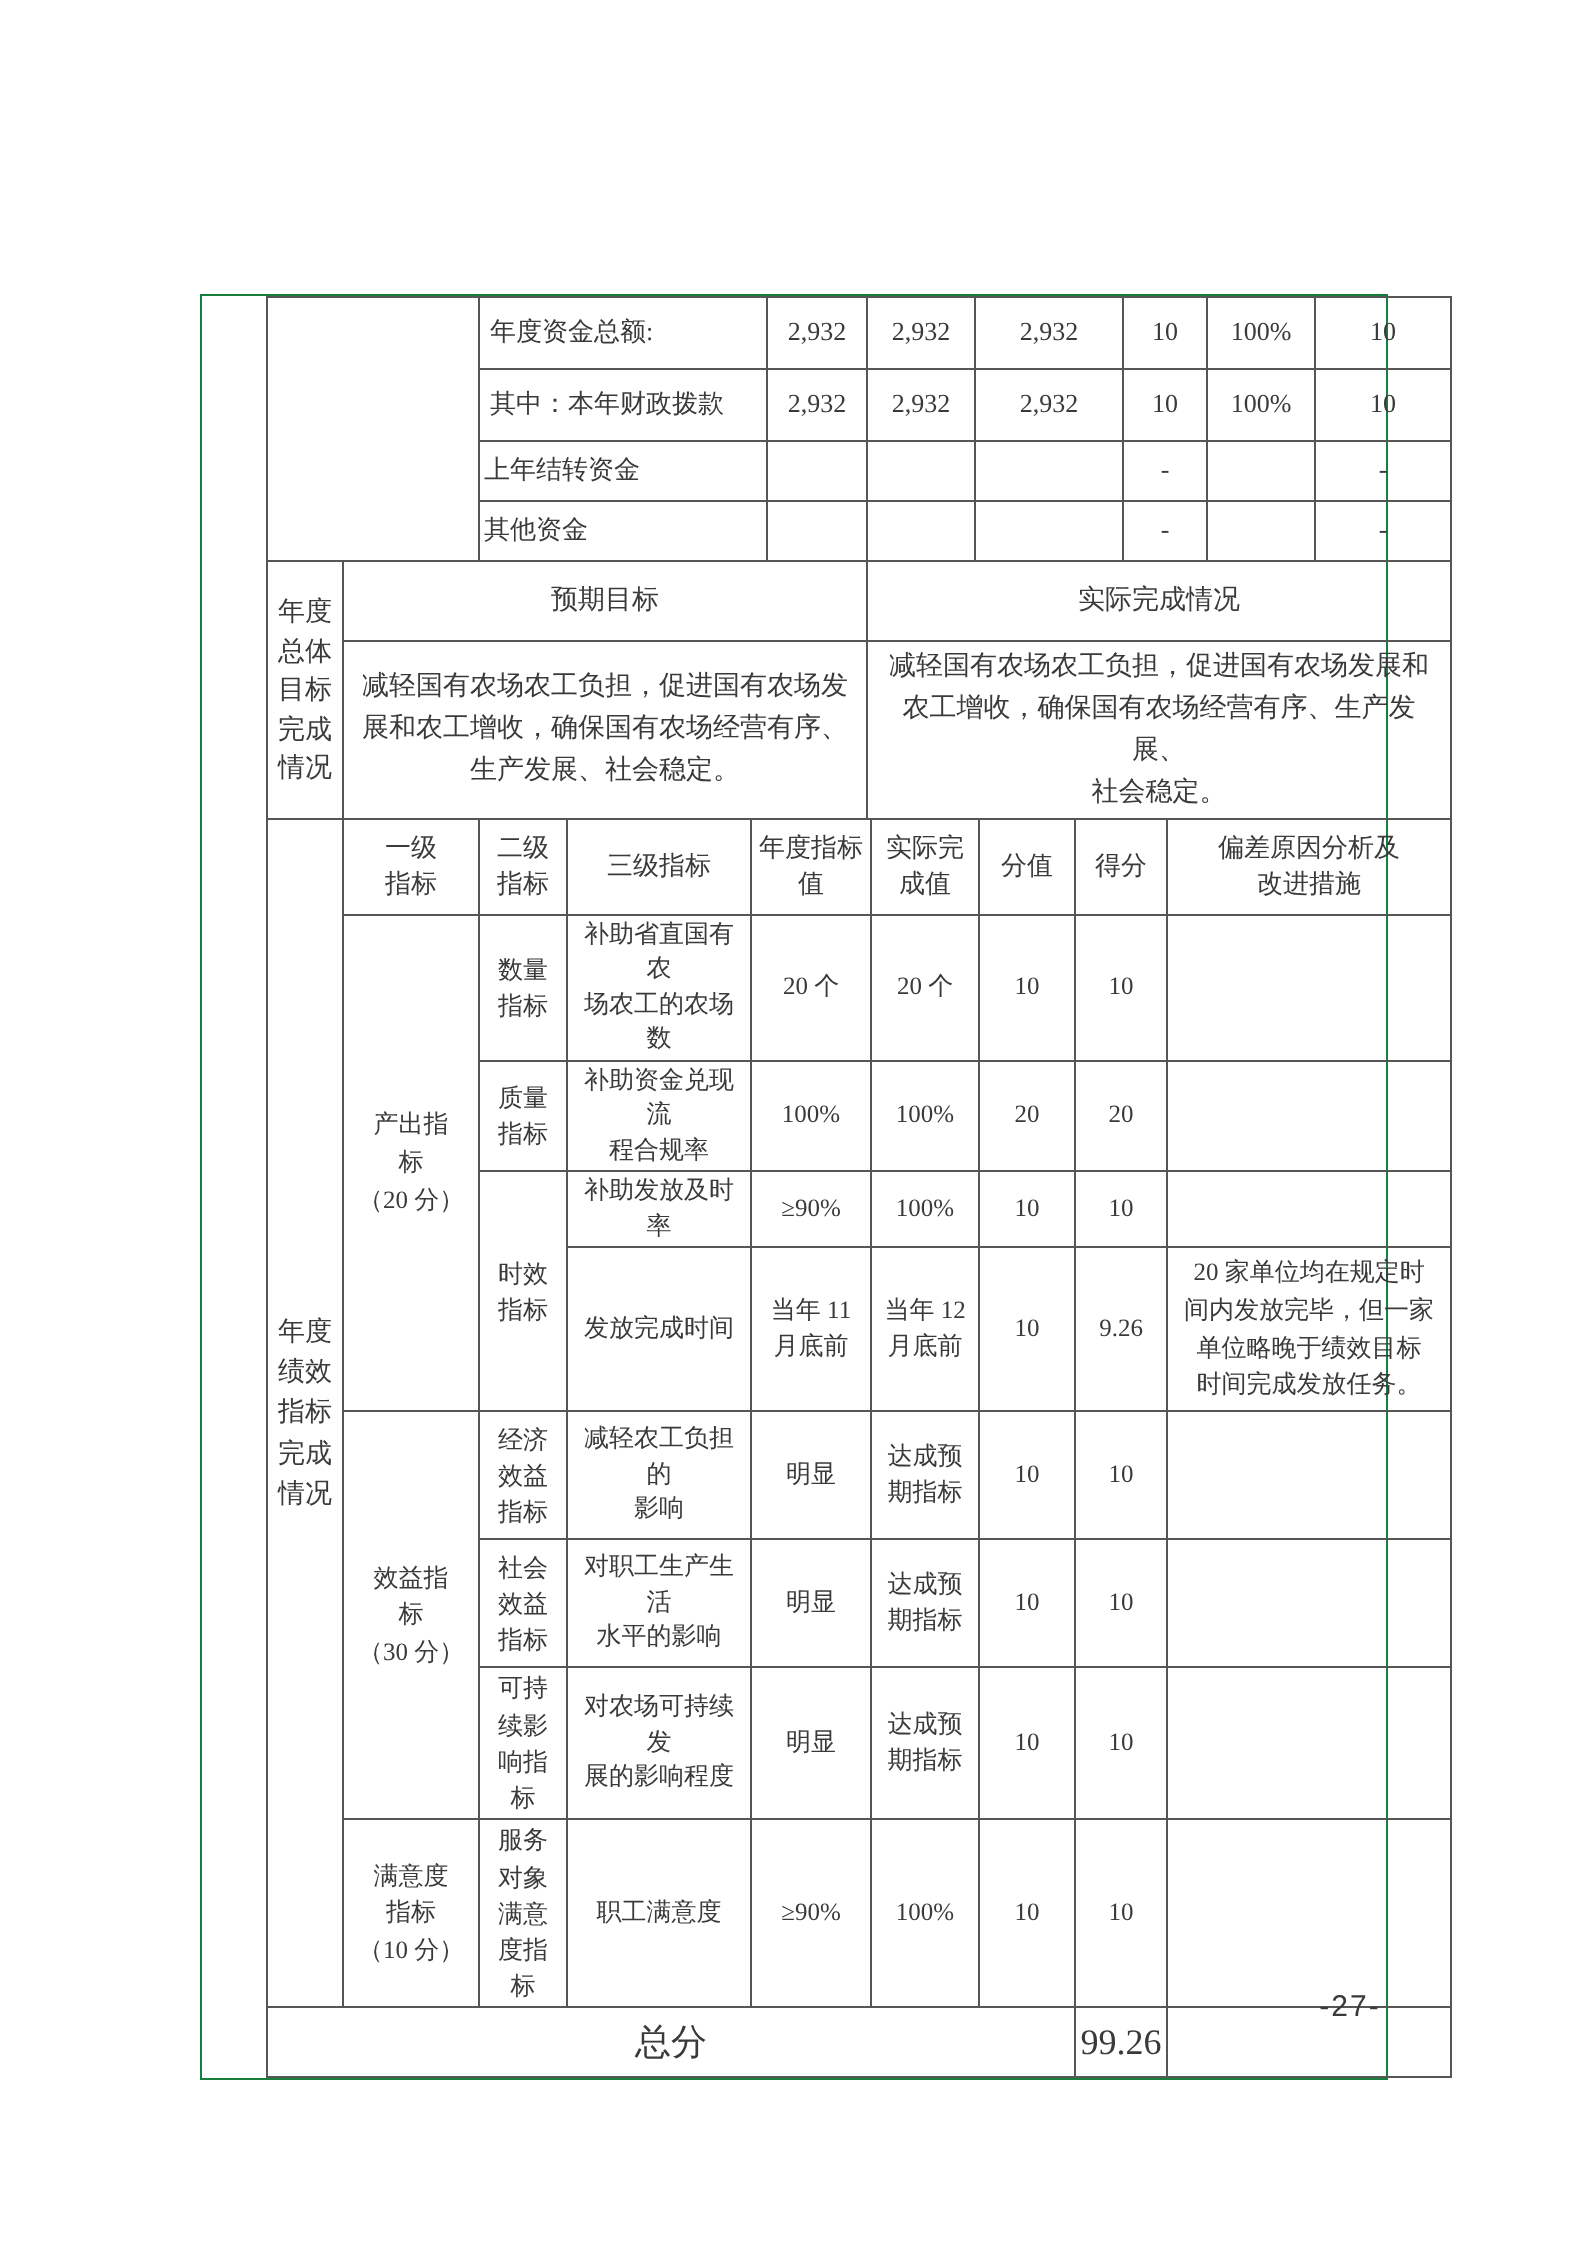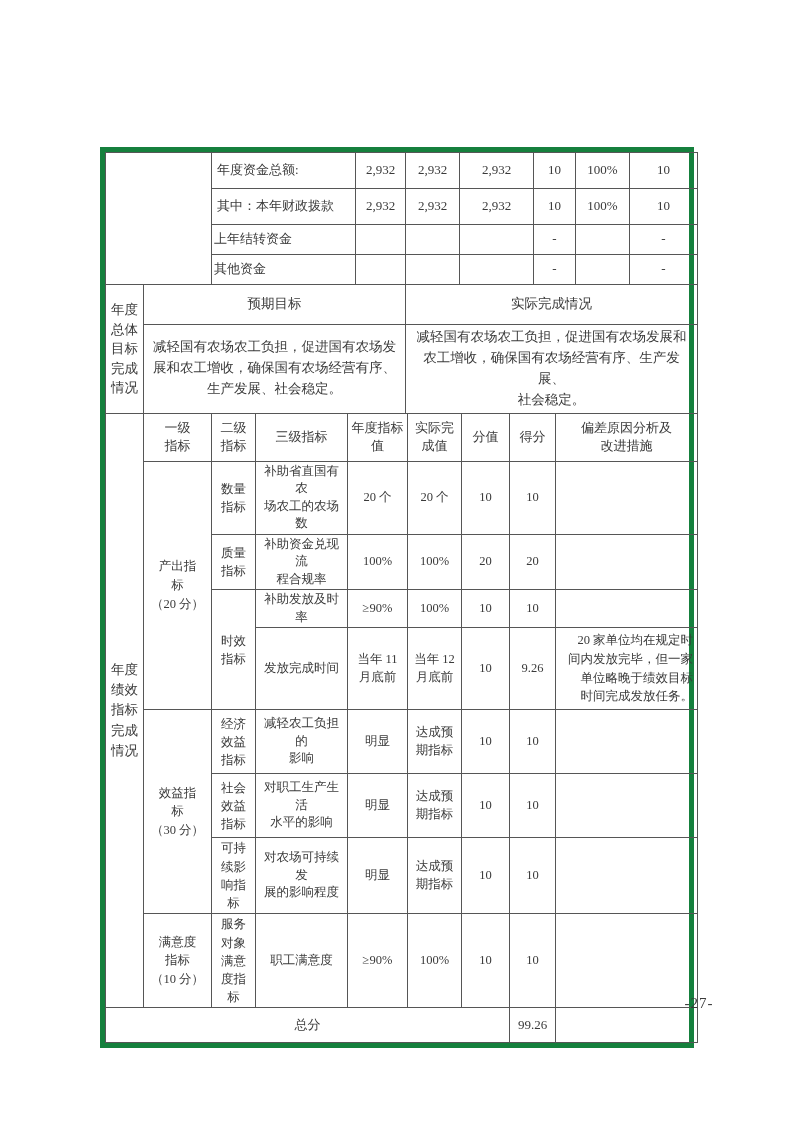--- a/index.html
+++ b/index.html
@@ -6,21 +6,22 @@
   html, body { margin: 0; padding: 0; }
   body {
     width: 794px; height: 1123px;
     background: #ffffff;
     font-family: "Liberation Serif", serif;
     color: #3a3a3a;
   }
   .sheet { position: relative; width: 794px; height: 1123px; background: #fff; overflow: hidden; }
   .tblwrap {
     position: absolute; left: 100px; top: 147px; width: 594px;
-    border: 5px solid #15803d;
+    border: 1px solid #15803d;
+    padding-left: 32px;
   }
   table { border-collapse: collapse; table-layout: fixed; width: 100%; }
   table.seam { margin-top: -1px; }
   td {
     border: 1px solid #565656;
     text-align: center; vertical-align: middle;
     font-size: 13px; line-height: 1.4;
     padding: 1px 2px; overflow: hidden;
   }
   .pre { white-space: pre-line; }
@@ -31,28 +32,28 @@
   .fund .lbl { text-align: left; padding-left: 5px; }
   .fund .ctr { text-align: left; }
   
   .goal .side { font-size: 13.5px; line-height: 1.45; padding: 2px 4px; }
   .goal .hdr { height: 40px; font-size: 13.5px; }
   .goal .body { height: 66px; font-size: 13.5px; line-height: 1.55; padding: 2px 5px; }
   
   .ind td { font-size: 12.5px; }
   .ind .side { font-size: 13.5px; line-height: 1.5; }
   .ind .hd { height: 48px; font-size: 13px; }
-  .ind .dev { text-align: right; padding: 3px 4px; line-height: 1.5; }
+  .ind .dev { text-align: center; padding: 3px 4px; line-height: 1.5; }
   .ind .l1 { line-height: 1.5; }
   .ind .l2 { line-height: 1.45; padding: 1px 0; margin-top: 12px; }
-  .total-row td { height: 35px; font-size: 13px; }
+  .total-row td { height: 35px; font-size: 18px; }
   .pageno {
-    position: absolute; left: 664px; top: 995px; width: 70px;
+    position: absolute; left: 640px; top: 995px; width: 70px;
     text-align: center; font-size: 15px; letter-spacing: 1px;
-    font-family: Liberation Serif, serif; color: #3a3a3a;
+    font-family: Liberation Sans, sans-serif; color: #3a3a3a;
   }
 </style>
 </head>
 <body>
 
 <div class="sheet">
   <div class="tblwrap">
 
     <table class="fund">
       <colgroup>

